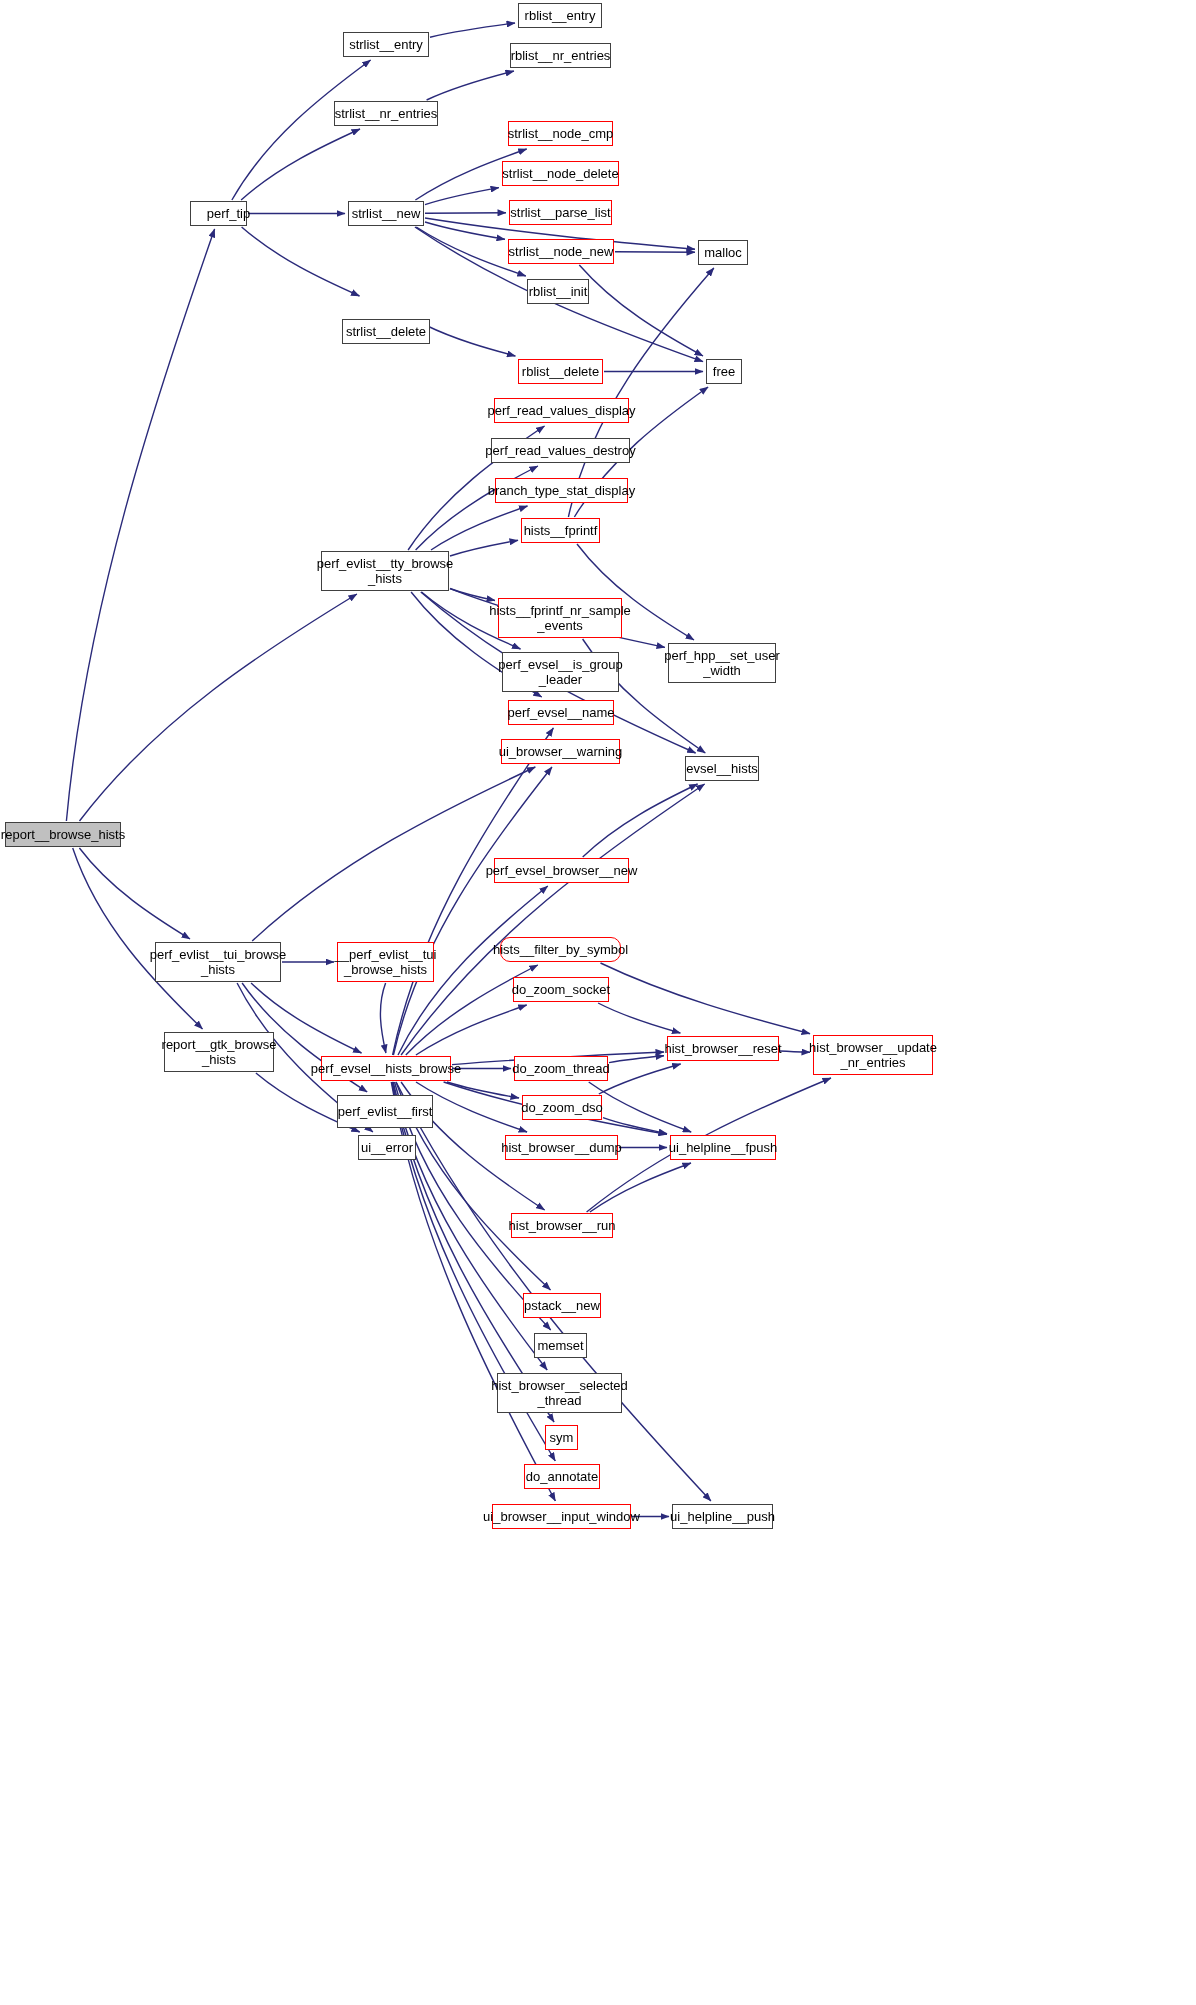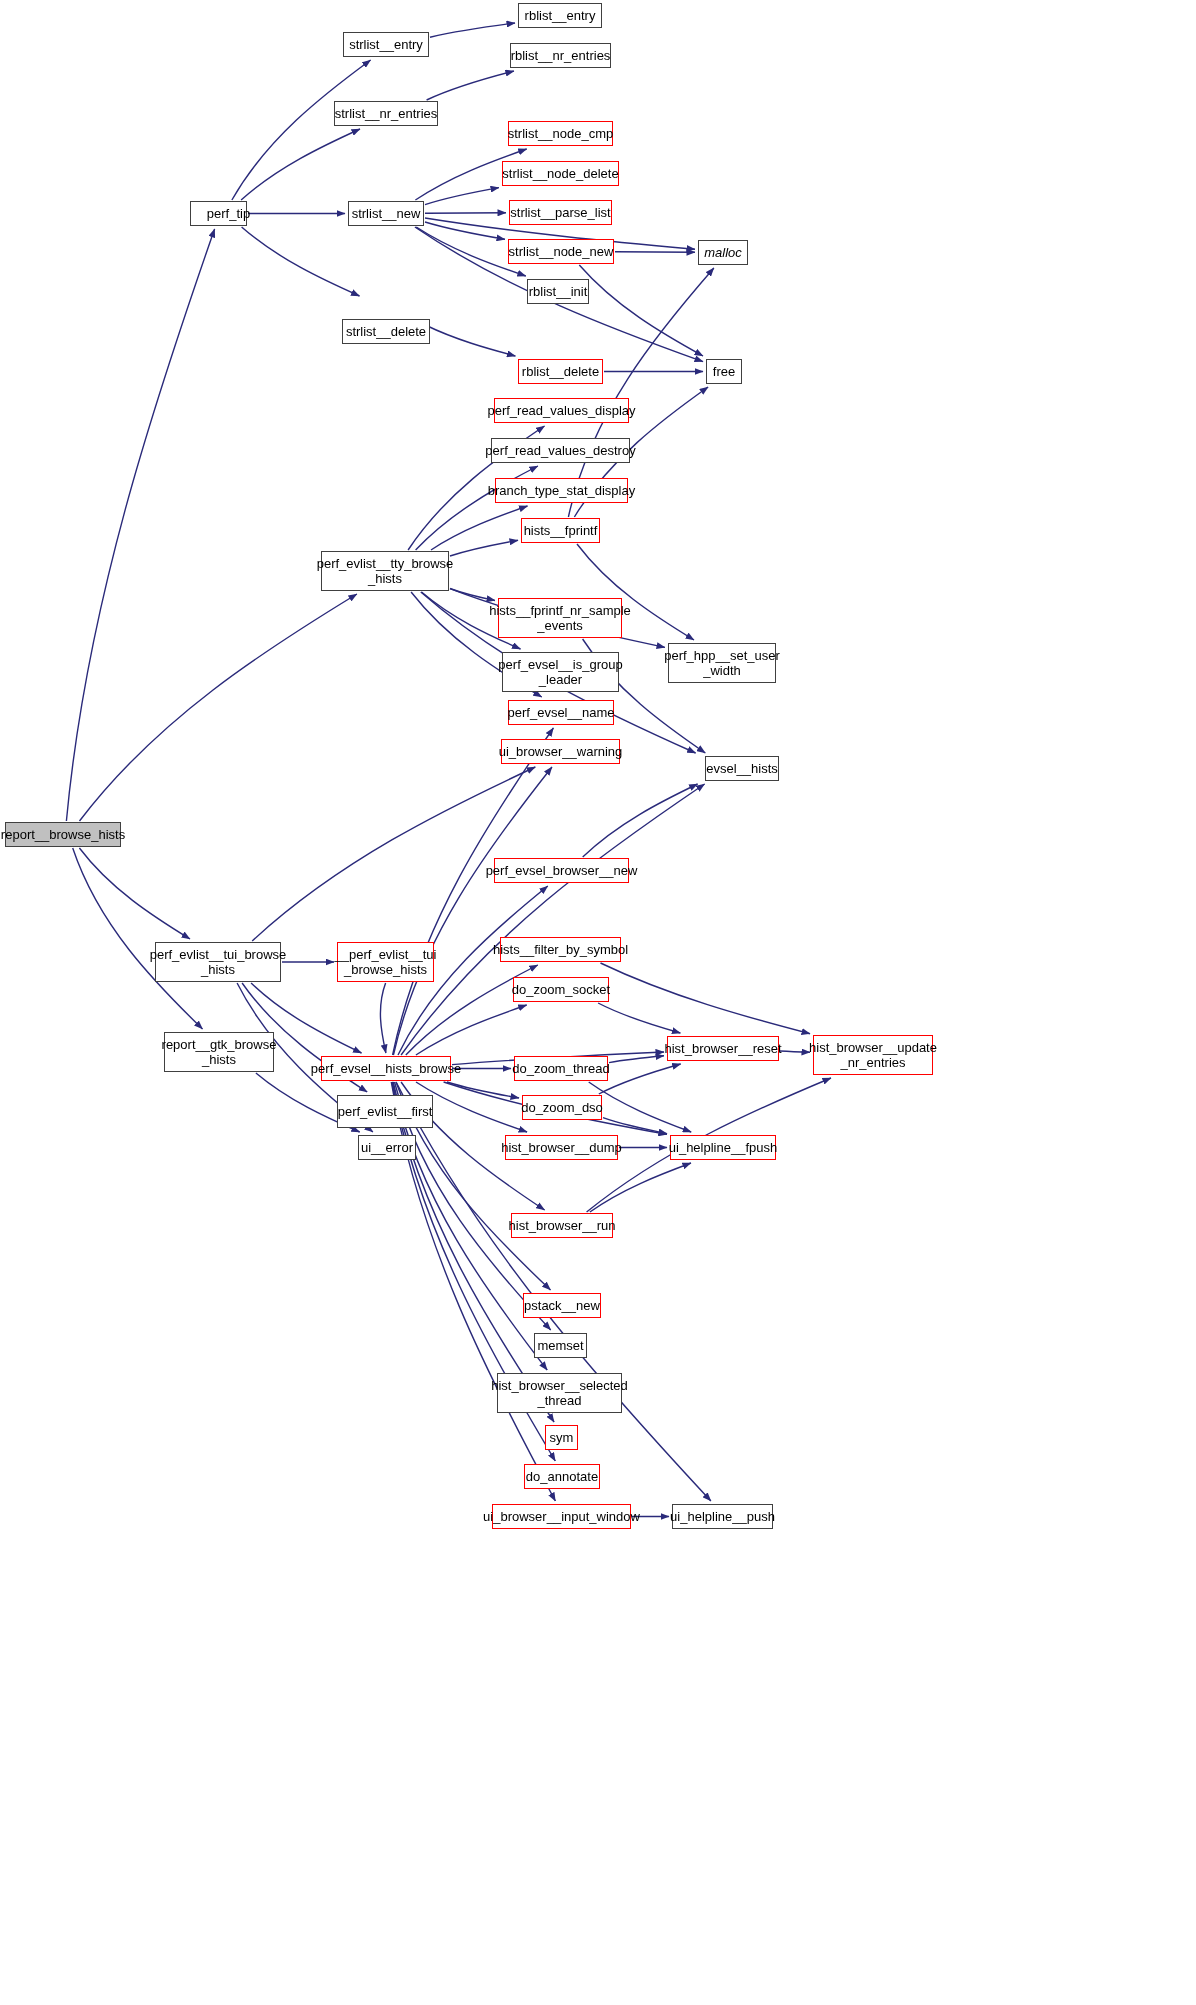--- a/index.html
+++ b/index.html
@@ -102,43 +102,43 @@
       <div class="node" style="left: 518px; top: 3px; width: 84px; height: 25px;">rblist__entry</div>
       <div class="node" style="left: 343px; top: 32px; width: 86px; height: 25px;">strlist__entry</div>
       <div class="node" style="left: 510px; top: 43px; width: 101px; height: 25px;">rblist__nr_entries</div>
       <div class="node" style="left: 334px; top: 101px; width: 104px; height: 25px;">strlist__nr_entries</div>
       <div class="node red" style="left: 508px; top: 121px; width: 105px; height: 25px;">strlist__node_cmp</div>
       <div class="node red" style="left: 502px; top: 161px; width: 117px; height: 25px;">strlist__node_delete</div>
       <div class="node" style="left: 190px; top: 201px; width: 57px; height: 25px; padding-left: 20px;">perf_tip</div>
       <div class="node" style="left: 348px; top: 201px; width: 76px; height: 25px;">strlist__new</div>
       <div class="node red" style="left: 509px; top: 200px; width: 103px; height: 25px;">strlist__parse_list</div>
       <div class="node red" style="left: 508px; top: 239px; width: 106px; height: 25px;">strlist__node_new</div>
-      <div class="node" style="left: 698px; top: 240px; width: 50px; height: 25px; font-style: italic;">malloc</div>
+      <div class="node" style="left: 698px; top: 240px; width: 50px; height: 25px;">malloc</div>
       <div class="node" style="left: 527px; top: 279px; width: 62px; height: 25px;">rblist__init</div>
       <div class="node" style="left: 342px; top: 299px; width: 88px; height: 25px; margin-top: 20px;">strlist__delete</div>
       <div class="node red" style="left: 518px; top: 359px; width: 85px; height: 25px;">rblist__delete</div>
       <div class="node" style="left: 706px; top: 359px; width: 36px; height: 25px;">free</div>
       <div class="node red" style="left: 494px; top: 398px; width: 135px; height: 25px;">perf_read_values_display</div>
       <div class="node" style="left: 491px; top: 438px; width: 139px; height: 25px;">perf_read_values_destroy</div>
       <div class="node red" style="left: 495px; top: 478px; width: 133px; height: 25px;">branch_type_stat_display</div>
       <div class="node red" style="left: 521px; top: 518px; width: 79px; height: 25px;">hists__fprintf</div>
       <div class="node" style="left: 321px; top: 551px; width: 128px; height: 40px;">perf_evlist__tty_browse
 _hists</div>
       <div class="node red" style="left: 498px; top: 598px; width: 124px; height: 40px;">hists__fprintf_nr_sample
 _events</div>
       <div class="node" style="left: 668px; top: 643px; width: 108px; height: 40px;">perf_hpp__set_user
 _width</div>
       <div class="node" style="left: 502px; top: 652px; width: 117px; height: 40px;">perf_evsel__is_group
 _leader</div>
       <div class="node red" style="left: 508px; top: 700px; width: 106px; height: 25px; text-align: center;">perf_evsel__name</div>
       <div class="node red" style="left: 501px; top: 739px; width: 119px; height: 25px;">ui_browser__warning</div>
-      <div class="node" style="left: 685px; top: 756px; width: 74px; height: 25px; margin-left: 20px;">evsel__hists</div>
+      <div class="node" style="left: 685px; top: 756px; width: 74px; height: 25px;">evsel__hists</div>
       <div class="node current" style="left: 5px; top: 822px; width: 116px; height: 25px;">report__browse_hists</div>
       <div class="node red" style="left: 494px; top: 858px; width: 135px; height: 25px;">perf_evsel_browser__new</div>
-      <div class="node red" style="left: 500px; top: 937px; width: 121px; height: 25px;">hists__filter_by_symbol</div>
+      <div class="node red" style="left: 500px; top: 937px; width: 121px; height: 25px; border-radius: 10px;">hists__filter_by_symbol</div>
       <div class="node" style="left: 155px; top: 942px; width: 126px; height: 40px;">perf_evlist__tui_browse
 _hists</div>
       <div class="node red" style="left: 337px; top: 942px; width: 97px; height: 40px;">__perf_evlist__tui
 _browse_hists</div>
       <div class="node red" style="left: 513px; top: 977px; width: 96px; height: 25px;">do_zoom_socket</div>
       <div class="node" style="left: 164px; top: 1032px; width: 110px; height: 40px;">report__gtk_browse
 _hists</div>
       <div class="node red" style="left: 667px; top: 1036px; width: 112px; height: 25px;">hist_browser__reset</div>
       <div class="node red" style="left: 813px; top: 1035px; width: 120px; height: 40px;">hist_browser__update
 _nr_entries</div>

